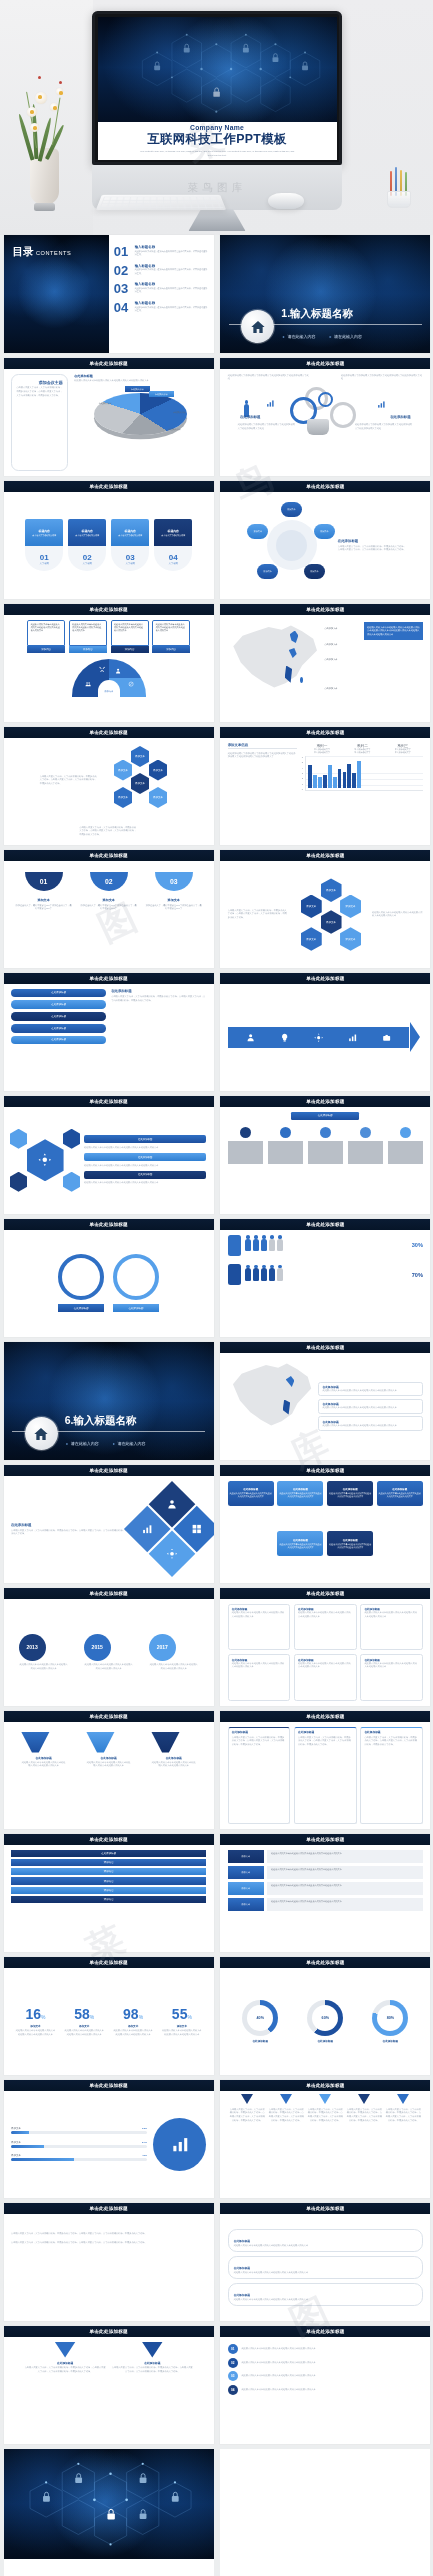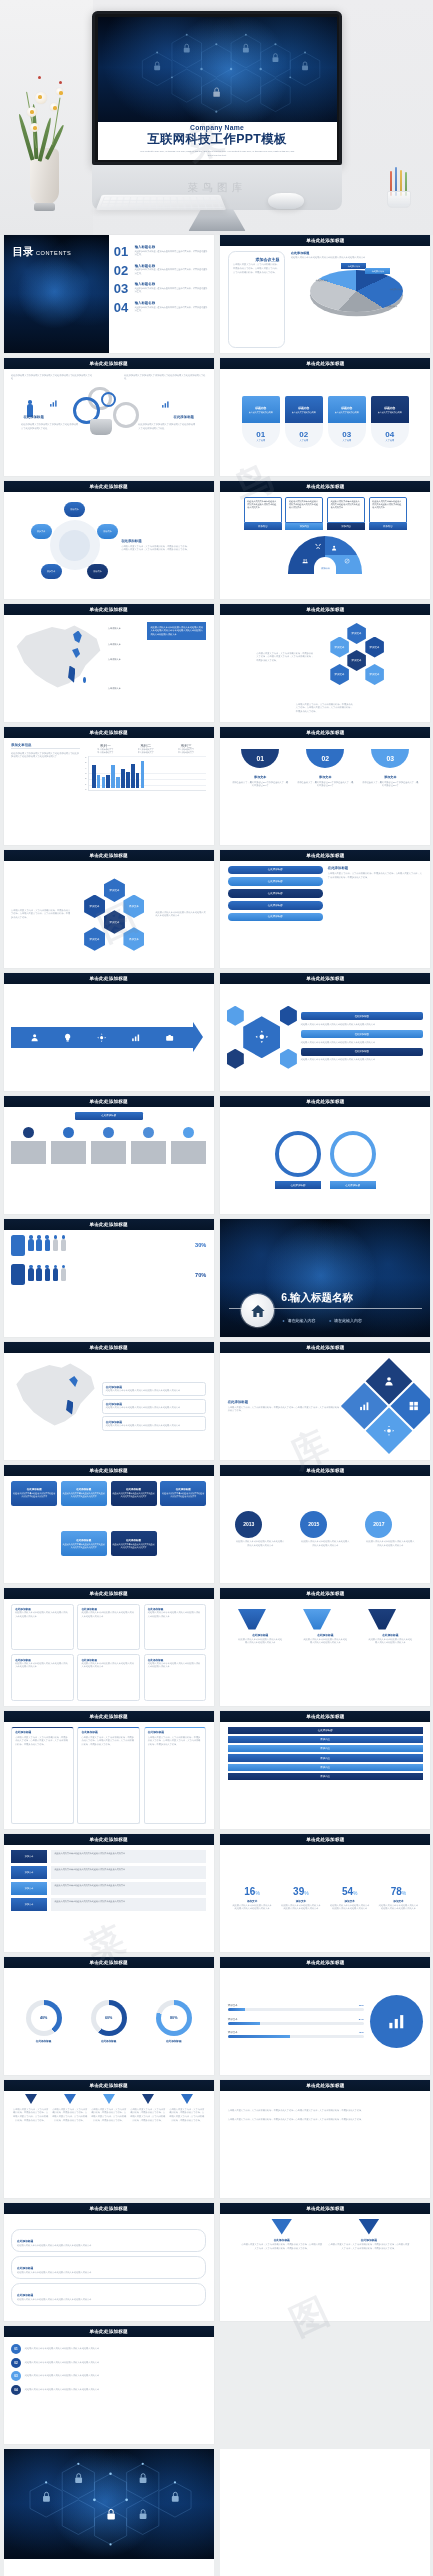--- a/index.html
+++ b/index.html
@@ -94,21 +94,21 @@
   .funnel{width:28.5px;height:21px;background:linear-gradient(180deg,#2f6fc4,#1d4f9e);clip-path:polygon(0 0,100% 0,62% 100%,38% 100%);}
   .pill{border:0.6px solid #dbe2ea;border-radius:2.5px;padding:2.5px 3.1px;}
   .mapwrap{position:relative;width:93px;height:74px;}
   .mapsil{position:absolute;inset:0;background:#e3e5e8;clip-path:polygon(6% 36%,16% 22%,30% 16%,44% 10%,58% 14%,68% 8%,80% 16%,92% 26%,96% 42%,88% 52%,80% 62%,74% 76%,62% 86%,50% 92%,38% 84%,26% 74%,14% 58%);}
   .prov{position:absolute;background:#2f6fc4;}
   .pctbar{height:3.1px;background:#e9edf2;border-radius:1.9px;overflow:hidden;}
   .pctbar i{display:block;height:100%;background:linear-gradient(90deg,#2f6fc4,#56a0ea);}
   .person{width:5.6px;height:12.4px;background:#2f6fc4;border-radius:2.5px 2.5px 1.2px 1.2px;position:relative;}
   .person:before{content:"";position:absolute;left:0.9px;top:-3.7px;width:3.7px;height:3.7px;border-radius:50%;background:#2f6fc4;}
   .donut{border-radius:50%;display:flex;align-items:center;justify-content:center;font-size:3.7px;font-weight:bold;color:#1f4f91;}
-  .kpi{font-size:10px;font-weight:bold;color:#2f6fc4;}
+  .kpi{font-size:14px;font-weight:bold;color:#2f6fc4;}
   .gear{border-radius:50%;border:3.1px solid #c9ccd1;position:relative;}
   .gear.blue{border-color:#2f6fc4;}
   .barchart{display:flex;align-items:flex-end;gap:1.2px;height:32px;}
   .barchart i{display:block;width:3.7px;background:#1d4f9e;}
   .barchart i.l{background:#56a0ea;}
 
   
   .foot{width:434px;padding:5px 3.7px 11px;display:flex;gap:5px;justify-content:space-between;align-items:flex-start;}
   .foot-slide{width:210px;height:160px;background:#fff;}
   .foot-promo{width:210px;height:160px;background:#fff;display:flex;flex-direction:column;justify-content:center;}
@@ -249,20 +249,35 @@
         <div class="toc-row">
           <div class="toc-num">04</div>
           <div class="toc-txt">
               <h4>输入标题名称</h4>
               <p>此处添加详细文本描述，建议与标题相关并符合整体语言风格，语言描述尽量简洁生动。</p>
             </div>
         </div>
       </div>
     </div>
 
+    <div class="slide dark">
+      <div class="darkbg"></div>
+        <div class="darkdots"></div>
+      <div class="sec-rule"></div>
+      <div class="sec-circle">
+        <svg width="16" height="16" viewBox="0 0 24 24" fill="#23405f">
+            <path d="M12 3 2 12h3v9h5v-6h4v6h5v-9h3z"></path>
+          </svg>
+      </div>
+      <div class="sec-title">1.输入标题名称</div>
+      <div class="sec-bullets">
+        <span>请在此输入内容</span>
+        <span>请在此输入内容</span>
+      </div>
+    </div>
 
     <div class="slide">
       <div class="sbar">
           <span>单击此处添加标题</span>
         </div>
       <div class="sbody" style="display:flex;gap:6.2px;">
         <div class="pill" style="width:57px;border-radius:7.4px;padding:5px 4.3px;">
           <div class="ttl" style="text-align:right;">添加会议主题</div>
           <div class="body-txt">点击输入简要文字内容，文字内容需概括精炼，不用多余的文字修饰，点击输入简要文字内容，文字内容需概括精炼，不用多余的文字修饰。</div>
         </div>
@@ -977,31 +992,31 @@
       <div class="sbar">
           <span>单击此处添加标题</span>
         </div>
       <div class="sbody" style="display:flex;justify-content:space-around;align-items:center;">
         <div style="text-align:center;">
           <div><span class="kpi">16</span><span style="color:#56a0ea;font-size:5px;">%</span></div>
           <div class="lead" style="font-size:2.6px;margin-top:1.9px;">添加文本</div>
           <div class="body-txt" style="width:40px;margin-top:1.2px;">此处输入您的文本请在此处输入您的文本此处输入您的文本此处输入您的文本</div>
         </div>
         <div style="text-align:center;">
-          <div><span class="kpi">39</span><span style="color:#56a0ea;font-size:5px;">%</span></div>
+          <div><span class="kpi">58</span><span style="color:#56a0ea;font-size:5px;">%</span></div>
           <div class="lead" style="font-size:2.6px;margin-top:1.9px;">添加文本</div>
           <div class="body-txt" style="width:40px;margin-top:1.2px;">此处输入您的文本请在此处输入您的文本此处输入您的文本此处输入您的文本</div>
         </div>
         <div style="text-align:center;">
-          <div><span class="kpi">54</span><span style="color:#56a0ea;font-size:5px;">%</span></div>
+          <div><span class="kpi">98</span><span style="color:#56a0ea;font-size:5px;">%</span></div>
           <div class="lead" style="font-size:2.6px;margin-top:1.9px;">添加文本</div>
           <div class="body-txt" style="width:40px;margin-top:1.2px;">此处输入您的文本请在此处输入您的文本此处输入您的文本此处输入您的文本</div>
         </div>
         <div style="text-align:center;">
-          <div><span class="kpi">78</span><span style="color:#56a0ea;font-size:5px;">%</span></div>
+          <div><span class="kpi">55</span><span style="color:#56a0ea;font-size:5px;">%</span></div>
           <div class="lead" style="font-size:2.6px;margin-top:1.9px;">添加文本</div>
           <div class="body-txt" style="width:40px;margin-top:1.2px;">此处输入您的文本请在此处输入您的文本此处输入您的文本此处输入您的文本</div>
         </div>
       </div>
     </div>
 
     <div class="slide">
       <div class="sbar">
           <span>单击此处添加标题</span>
         </div>

